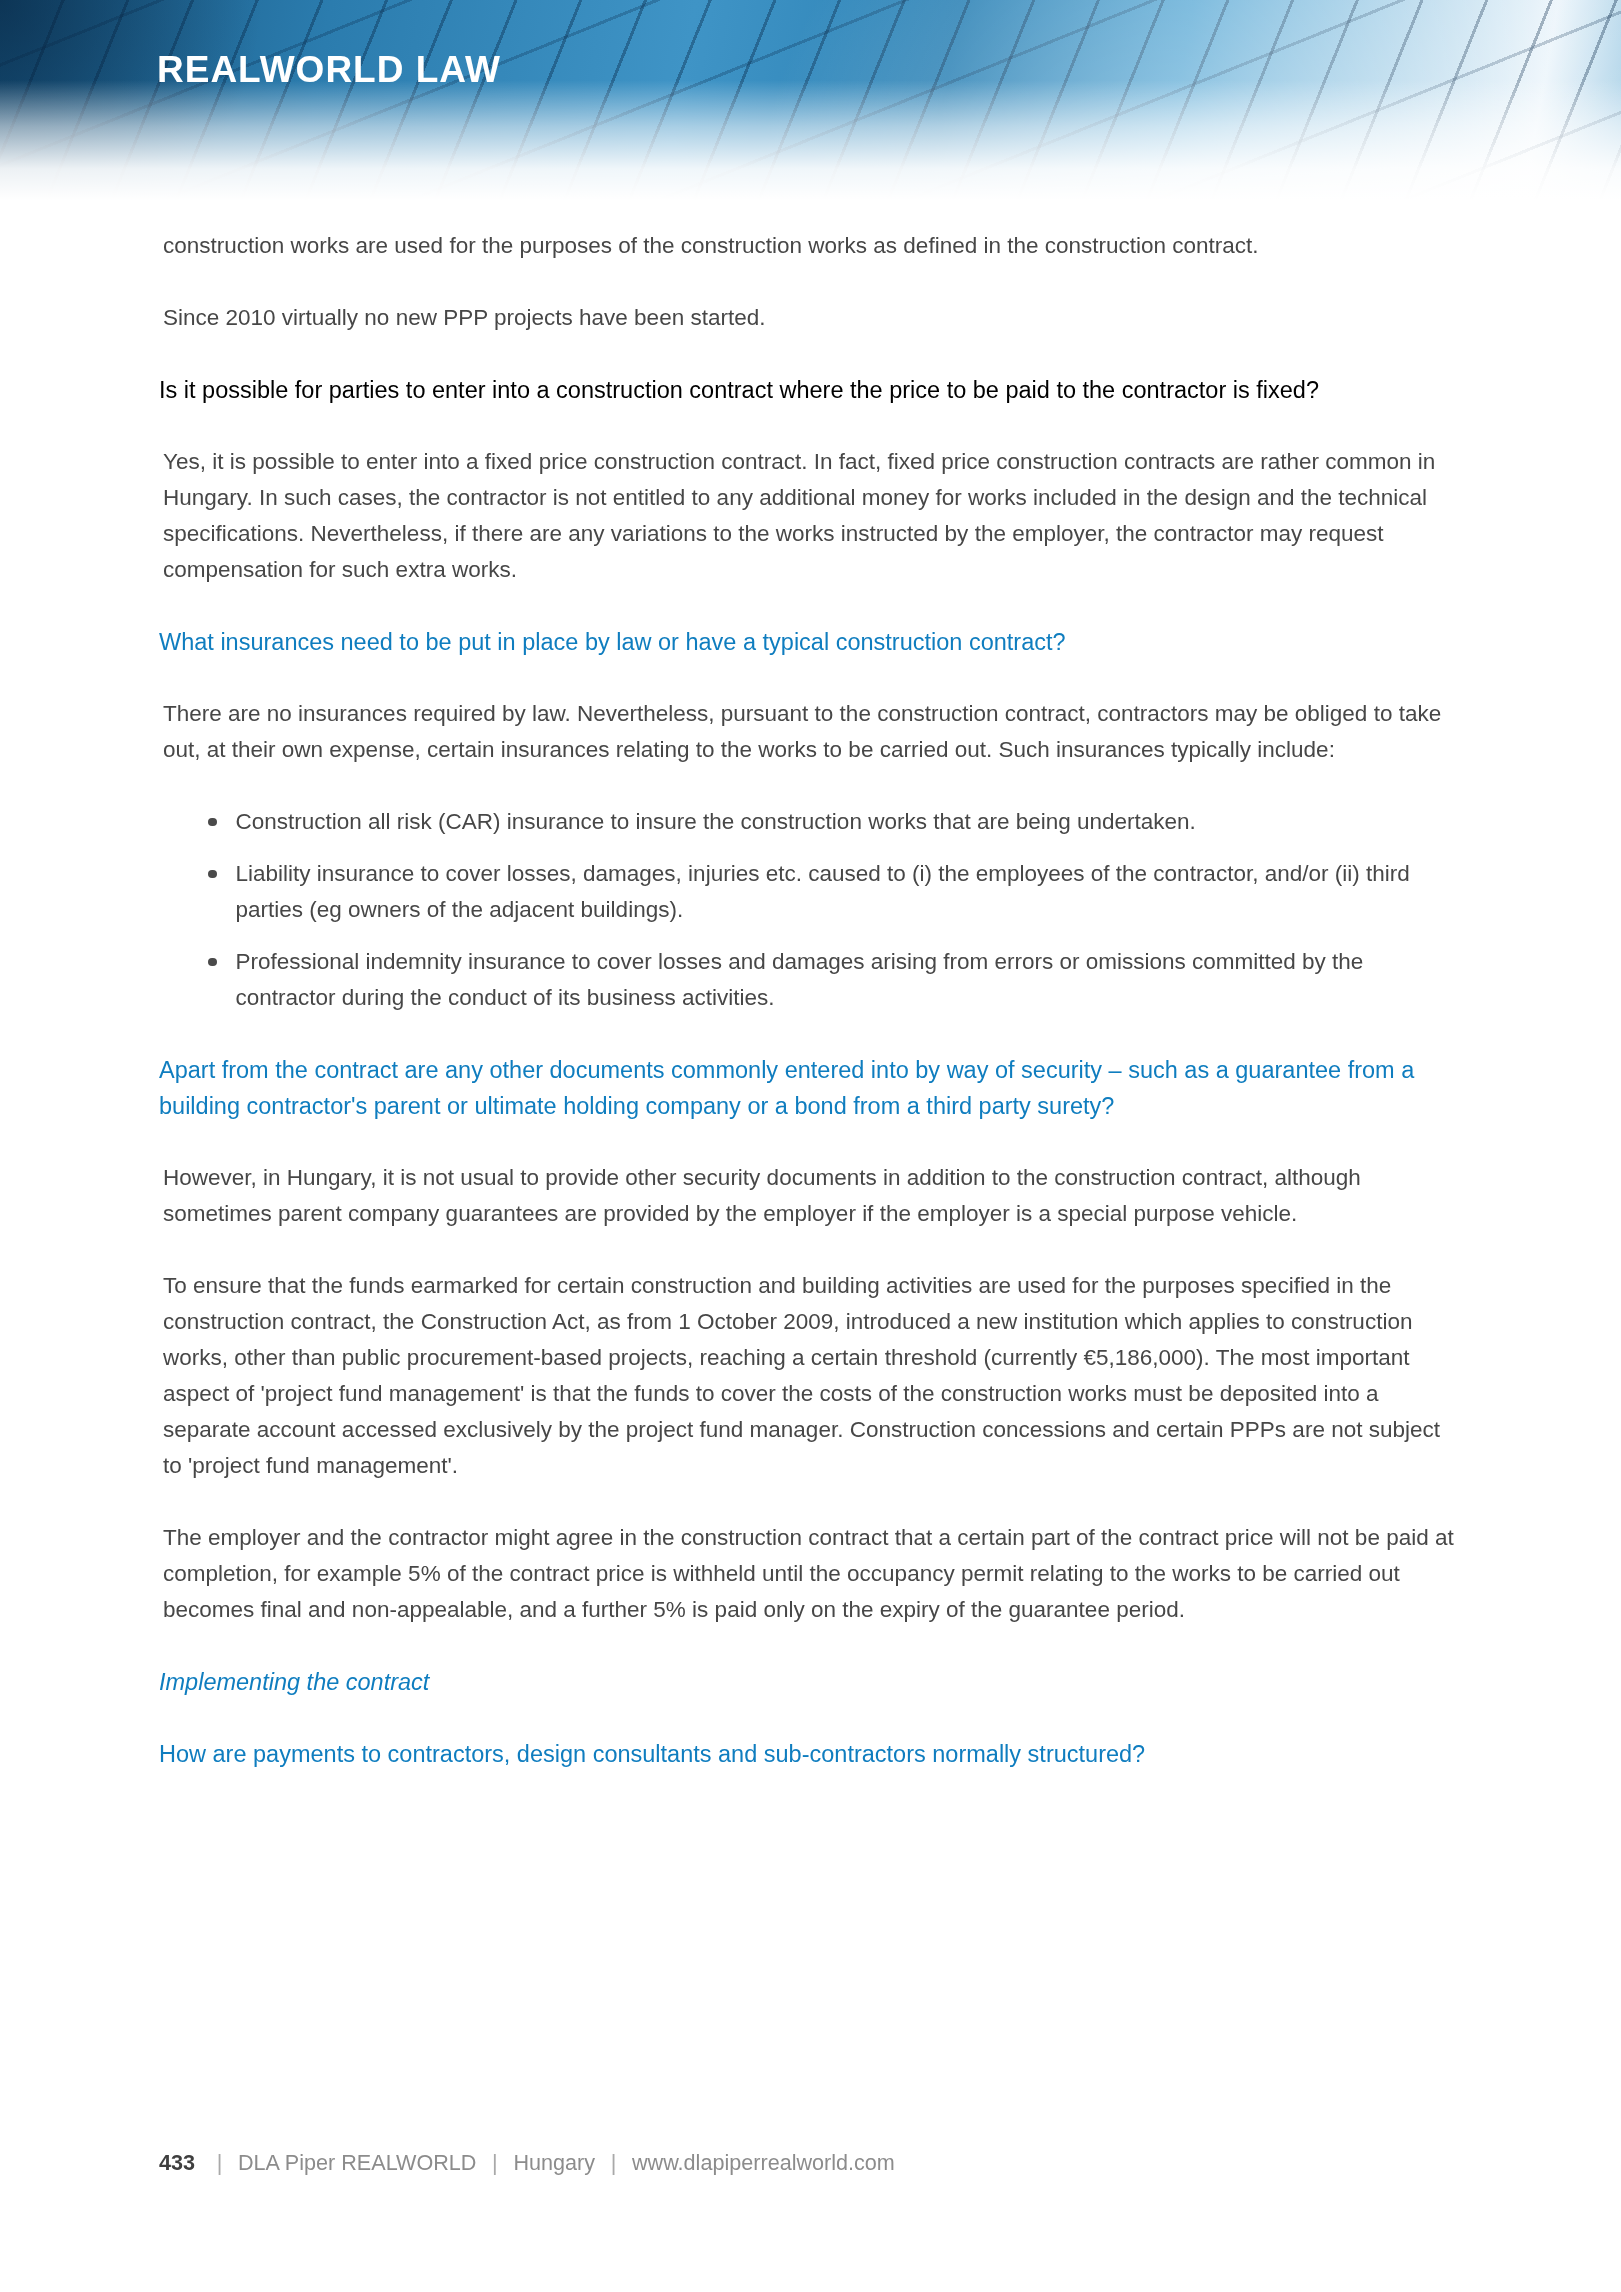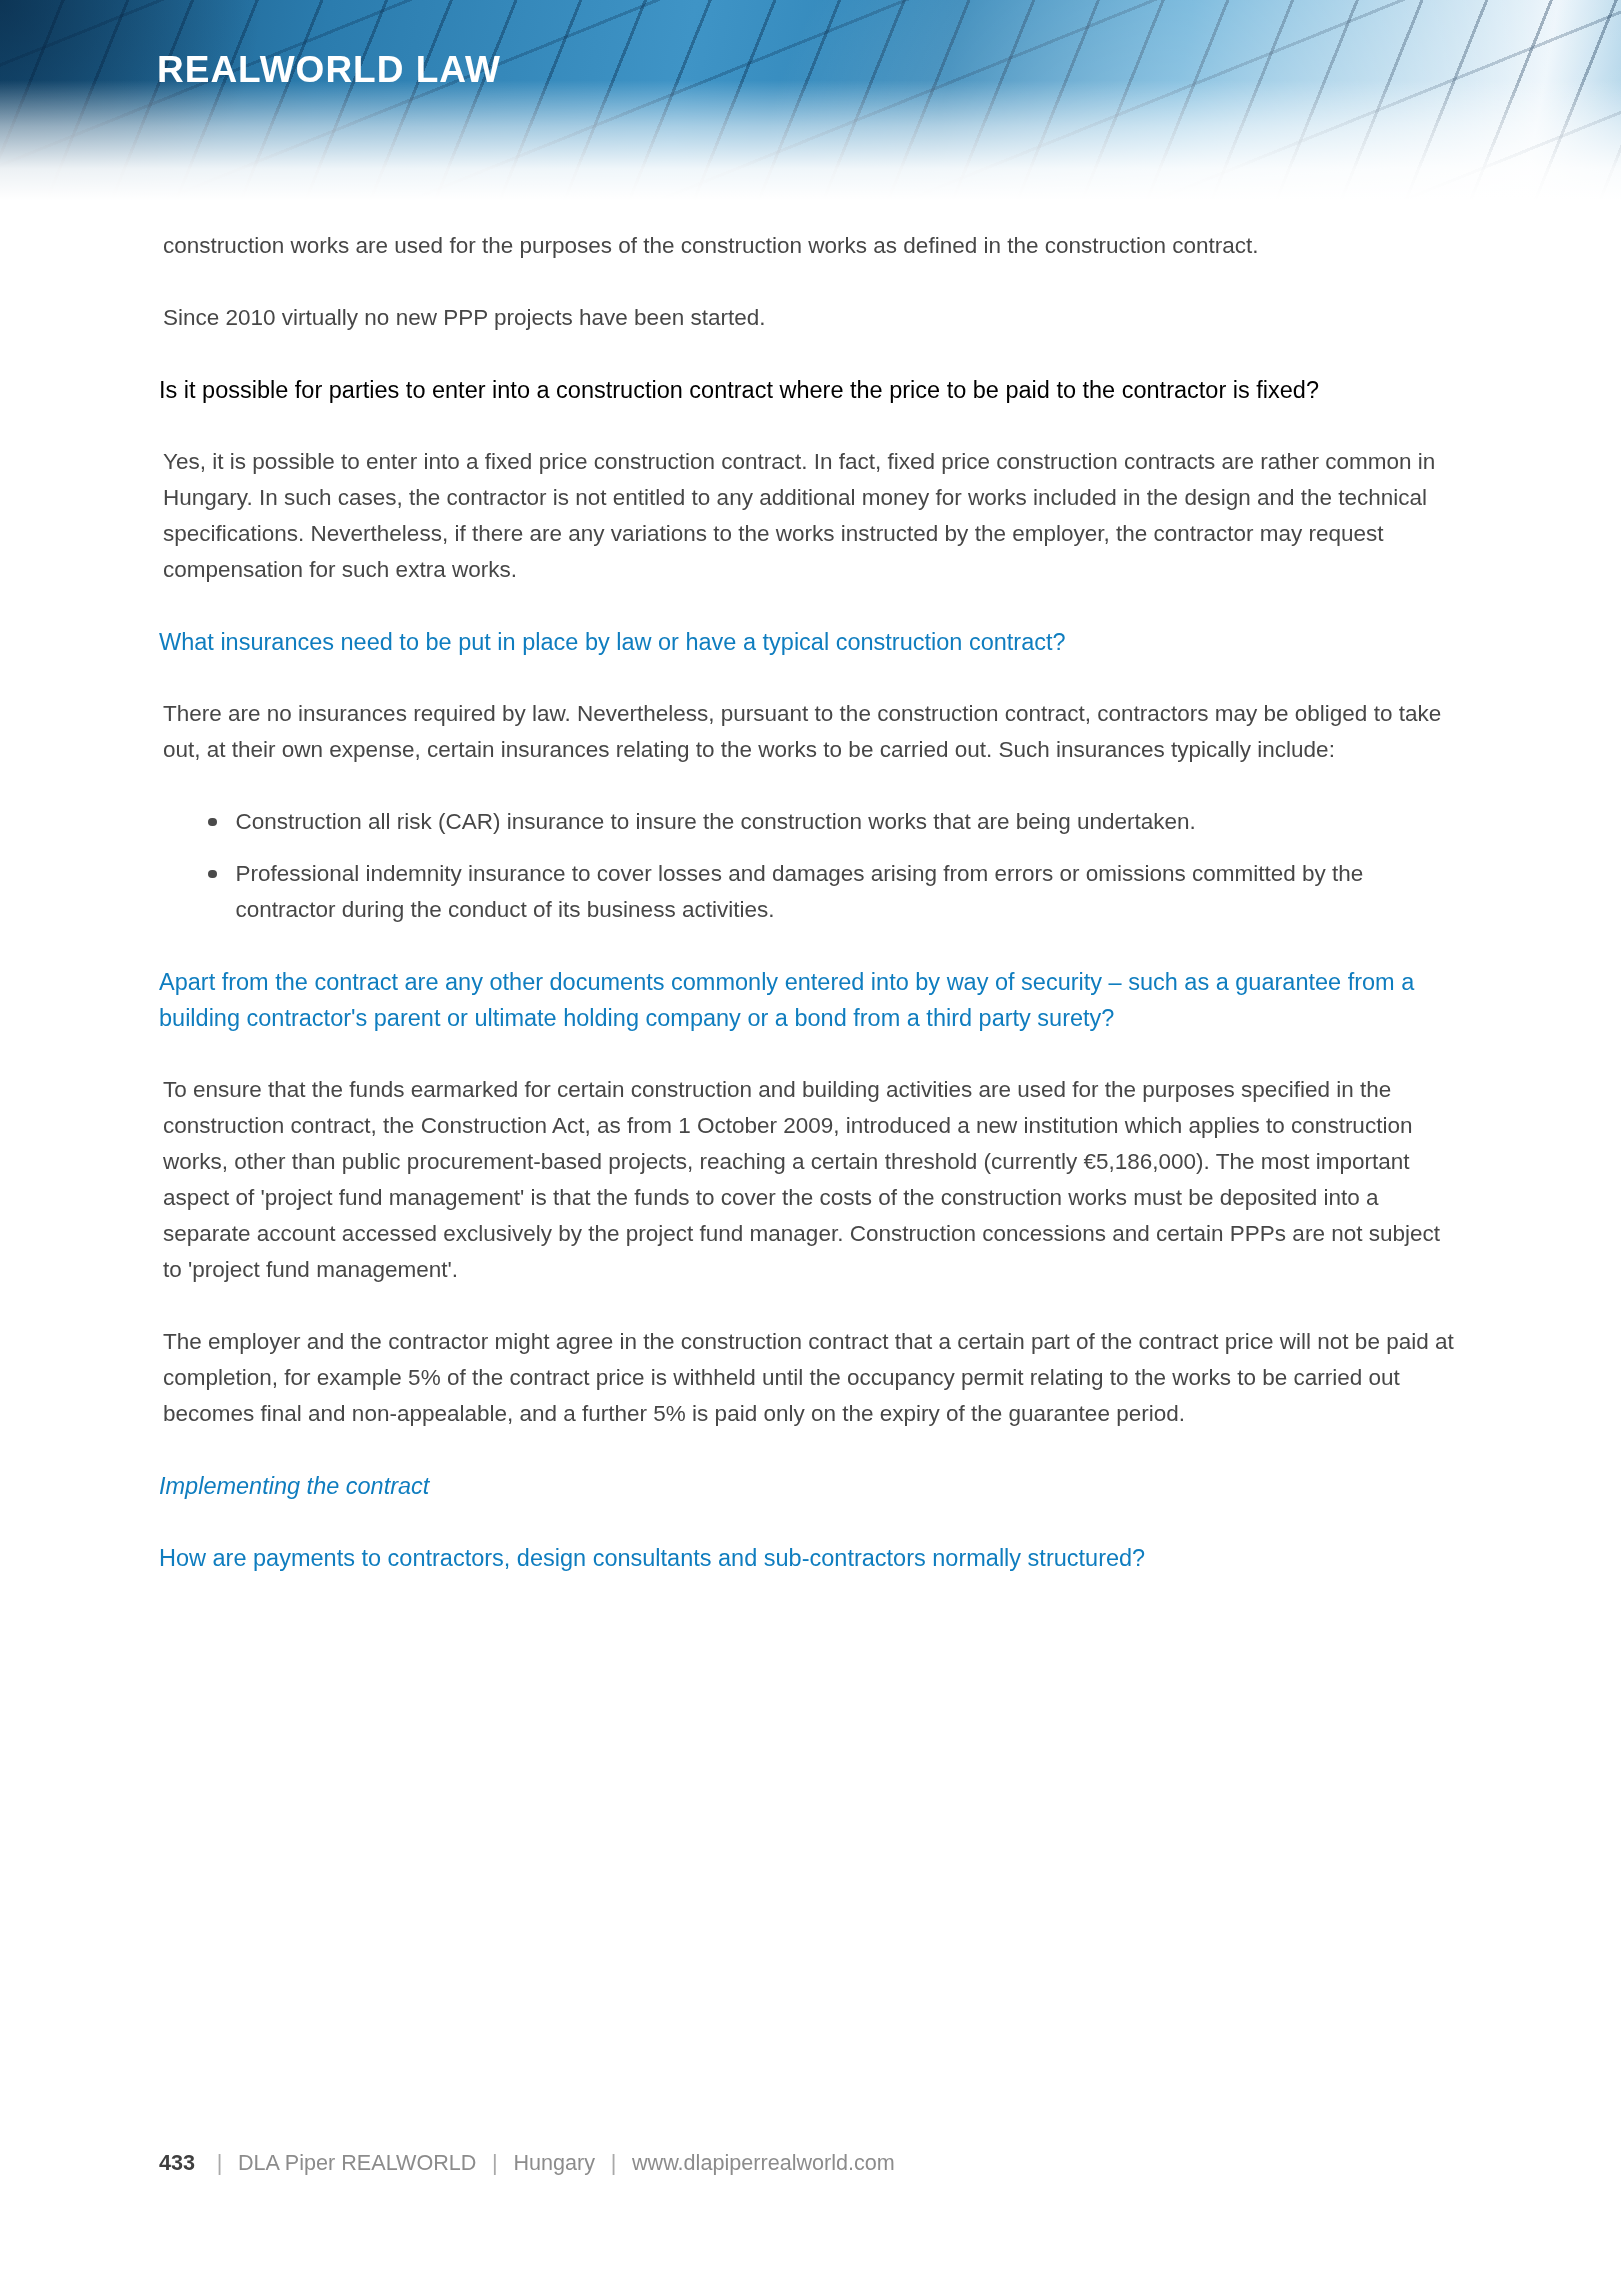--- a/index.html
+++ b/index.html
@@ -83,23 +83,25 @@
 
   <div class="doc" id="doc-content">
       <p>construction works are used for the purposes of the construction works as defined in the construction contract.</p>
       <p>Since 2010 virtually no new PPP projects have been started.</p>
       <h2 style="color: #000000;">Is it possible for parties to enter into a construction contract where the price to be paid to the contractor is fixed?</h2>
       <p>Yes, it is possible to enter into a fixed price construction contract. In fact, fixed price construction contracts are rather common in Hungary. In such cases, the contractor is not entitled to any additional money for works included in the design and the technical specifications. Nevertheless, if there are any variations to the works instructed by the employer, the contractor may request compensation for such extra works.</p>
       <h2 style="color: rgb(15, 125, 191);">What insurances need to be put in place by law or have a typical construction contract?</h2>
       <p>There are no insurances required by law. Nevertheless, pursuant to the construction contract, contractors may be obliged to take out, at their own expense, certain insurances relating to the works to be carried out. Such insurances typically include:</p>
       <ul>
         <li><span class="dot"></span><span>Construction all risk (CAR) insurance to insure the construction works that are being undertaken.</span></li>
+        <li><span class="dot"></span><span>Liability insurance to cover losses, damages, injuries etc. caused to (i) the employees of the contractor, and/or (ii) third parties (eg owners of the adjacent buildings).</span></li>
         <li><span class="dot"></span><span>Professional indemnity insurance to cover losses and damages arising from errors or omissions committed by the contractor during the conduct of its business activities.</span></li>
       </ul>
       <h2 style="color: rgb(15, 125, 191);">Apart from the contract are any other documents commonly entered into by way of security – such as a guarantee from a building contractor's parent or ultimate holding company or a bond from a third party surety?</h2>
+      <p>However, in Hungary, it is not usual to provide other security documents in addition to the construction contract, although sometimes parent company guarantees are provided by the employer if the employer is a special purpose vehicle.</p>
       <p>To ensure that the funds earmarked for certain construction and building activities are used for the purposes specified in the construction contract, the Construction Act, as from 1 October 2009, introduced a new institution which applies to construction works, other than public procurement-based projects, reaching a certain threshold (currently €5,186,000). The most important aspect of 'project fund management' is that the funds to cover the costs of the construction works must be deposited into a separate account accessed exclusively by the project fund manager. Construction concessions and certain PPPs are not subject to 'project fund management'.</p>
       <p>The employer and the contractor might agree in the construction contract that a certain part of the contract price will not be paid at completion, for example 5% of the contract price is withheld until the occupancy permit relating to the works to be carried out becomes final and non-appealable, and a further 5% is paid only on the expiry of the guarantee period.</p>
       <h3 style="color: rgb(15, 125, 191);">Implementing the contract</h3>
       <h2 style="color: rgb(15, 125, 191);">How are payments to contractors, design consultants and sub-contractors normally structured?</h2>
     </div>
 
   <div class="footer" id="doc-footer">
     <span class="pagenum">433</span>
   <span class="sep">|</span><span>DLA Piper REALWORLD</span><span class="sep">|</span><span>Hungary</span><span class="sep">|</span><span>www.dlapiperrealworld.com</span></div>
 

